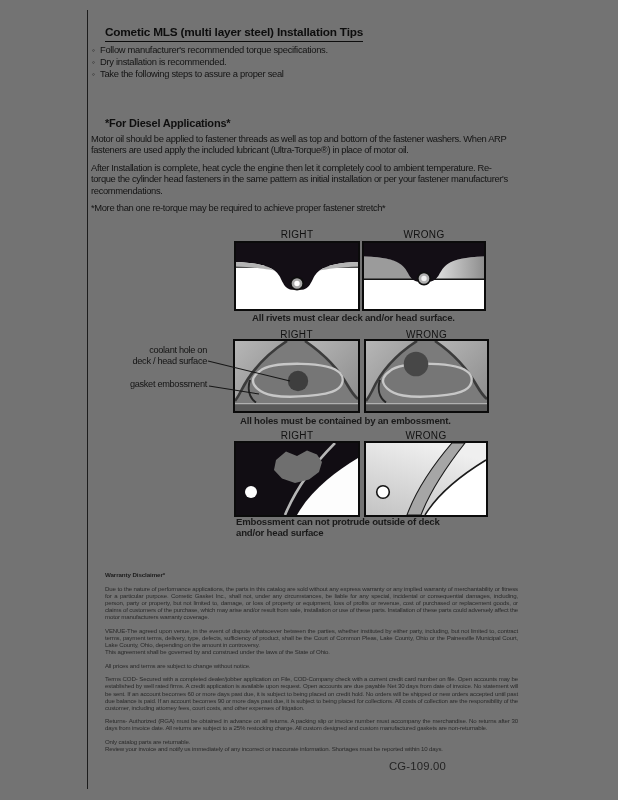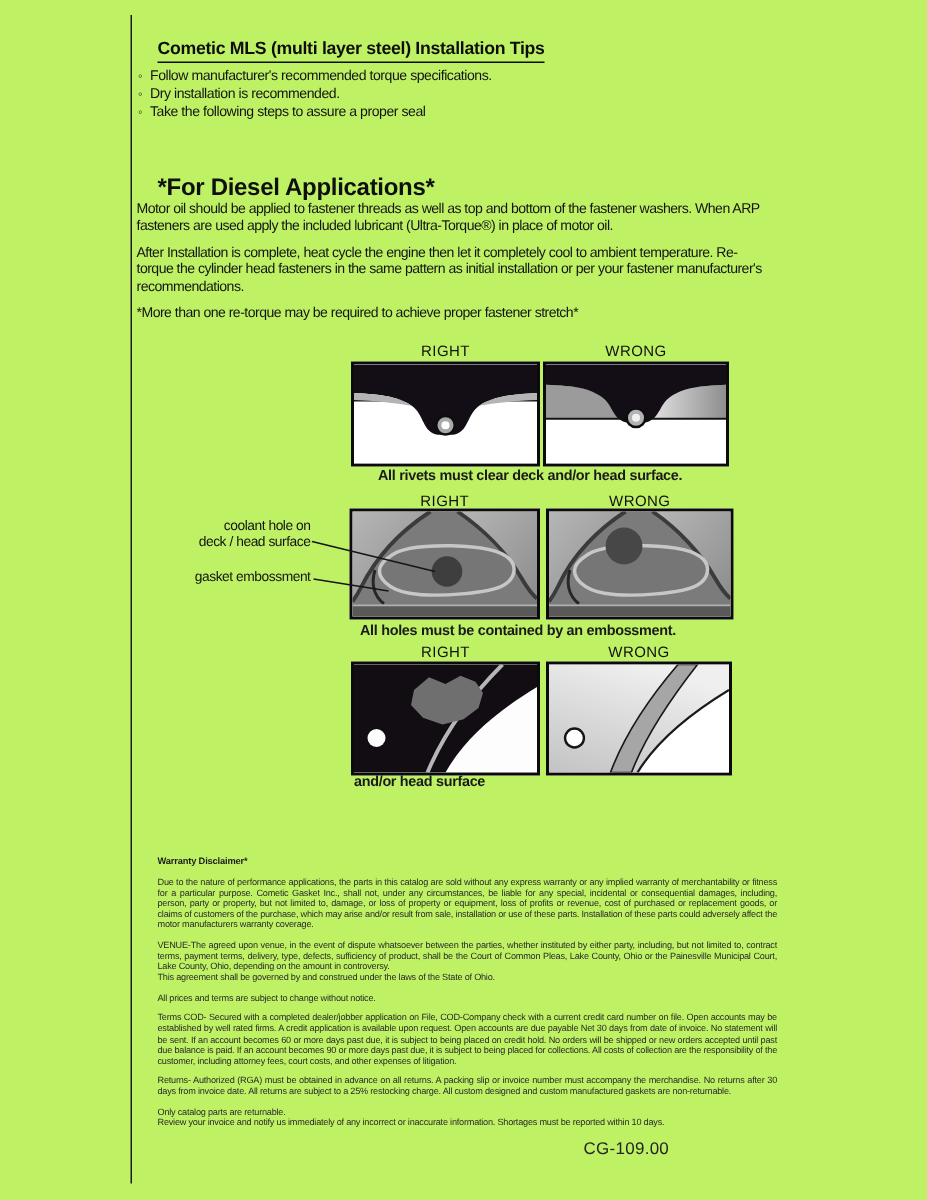--- a/index.html
+++ b/index.html
@@ -1,35 +1,35 @@
 <!DOCTYPE html>
 <html><head>
 <meta charset="utf-8">
 <style>
   html,body{margin:0;padding:0;background:#ffffff;}
   .page{
-    position:relative; width:618px; height:800px; background:#bef264;
+    position:relative; width:618px; height:800px; background:#737373;
     font-family:"Liberation Sans", sans-serif; color:#151515; overflow:hidden;
   }
   .abs{position:absolute;}
   
   .left-rule{left:87px; top:10px; width:1px; height:779px; background:#1c1c1c;}
   
   .title{
     left:105px; top:25px; font-size:11.8px; font-weight:bold; letter-spacing:-0.2px;
     color:#0d0d0d; border-bottom:1.6px solid #0d0d0d; padding-bottom:2px;
   }
   
   .bullets{left:92px; top:44px; font-size:9.4px; letter-spacing:-0.3px; line-height:12.1px; color:#141414;}
   .bullets .row{white-space:nowrap;}
   .marker{display:inline-block; width:8px; font-size:8.5px; vertical-align:top;}
   .subbullets{left:115px; top:80.5px; font-size:9.4px; letter-spacing:-0.3px; line-height:12.1px; color:#141414;}
   .subbullets .marker{width:7px;}
   
-  .diesel-heading{left:105px; top:117px; font-size:16px; font-weight:bold; letter-spacing:-0.2px; color:#0f0f0f;}
+  .diesel-heading{left:105px; top:117px; font-size:11px; font-weight:bold; letter-spacing:-0.2px; color:#0f0f0f;}
   .body-par{left:91px; width:424px; font-size:9.4px; letter-spacing:-0.35px; line-height:11.4px; color:#141414;}
   .p1{top:133px;} .p2{top:162px;} .pnote{top:202px;}
   
   .dg-label{font-size:10px; letter-spacing:0.3px; color:#111; text-align:center;}
   .dg-caption{font-size:9.6px; font-weight:600; letter-spacing:-0.2px; color:#1a1a1a; line-height:10.6px;}
   .dbox{border:2px solid #0b0b0b; background:#fff;}
   .dbox svg{display:block;}
   
   .ann{width:110px; text-align:right; font-size:9.2px; letter-spacing:-0.3px; line-height:10.6px; color:#141414;}
   .leader{pointer-events:none;}
@@ -174,20 +174,21 @@
       </defs>
       <rect width="120" height="72" fill="url(#d3g)"></rect>
       <path d="M120,17 C97,31 73,49 59,72 L120,72 Z" fill="#ffffff"></path>
       <path d="M120,17 C97,31 73,49 59,72" stroke="#1a1a1a" stroke-width="1.5" fill="none"></path>
       <path d="M86,0 C68,21 51,45 41,72 L55,72 C64.5,47 81,23 99,0 Z" fill="#a6a6a6" stroke="#1a1a1a" stroke-width="1.1"></path>
       <circle cx="17" cy="49" r="6.3" fill="#ffffff" stroke="#151515" stroke-width="1.6"></circle>
     </svg>
   </div>
 
   <div class="abs dg-caption" style="left:236px; top:517px; width:230px;">
+    <div>Embossment can not protrude outside of deck</div>
     <div>and/or head surface</div>
   </div>
 
   <div class="abs disclaimer">
     <h3>Warranty Disclaimer*</h3>
     <p>Due to the nature of performance applications, the parts in this catalog are sold without any express warranty or any implied warranty of merchantability or fitness for a particular purpose.  Cometic Gasket Inc., shall not, under any circumstances, be liable for any special, incidental or consequential damages, including, person, party or property, but not limited to, damage, or loss of property or equipment, loss of profits or revenue, cost of purchased or replacement goods, or claims of customers of the purchase, which may arise and/or result from sale, installation or use of these parts.  Installation of these parts could adversely affect the motor manufacturers warranty coverage.</p>
     <p class="tight">VENUE-The agreed upon venue, in the event of dispute whatsoever between the parties, whether instituted by either party, including, but not limited to, contract terms, payment terms, delivery, type, defects, sufficiency of product, shall be the Court of Common Pleas, Lake County, Ohio or the Painesville Municipal Court, Lake County, Ohio, depending on the amount in controversy.</p>
     <p>This agreement shall be governed by and construed under the laws of the State of Ohio.</p>
     <p>All prices and terms are subject to change without notice.</p>
     <p>Terms COD- Secured with a completed dealer/jobber application on File, COD-Company check with a current credit card number on file.  Open accounts may be established by well rated firms.  A credit application is available upon request.  Open accounts are due payable Net 30 days from date of invoice.  No statement will be sent.  If an account becomes 60 or more days past due, it is subject to being placed on credit hold.  No orders will be shipped or new orders accepted until past due balance is paid.  If an account becomes 90 or more days past due, it is subject to being placed for collections.  All costs of collection are the responsibility of the customer, including attorney fees, court costs, and other expenses of litigation.</p>

